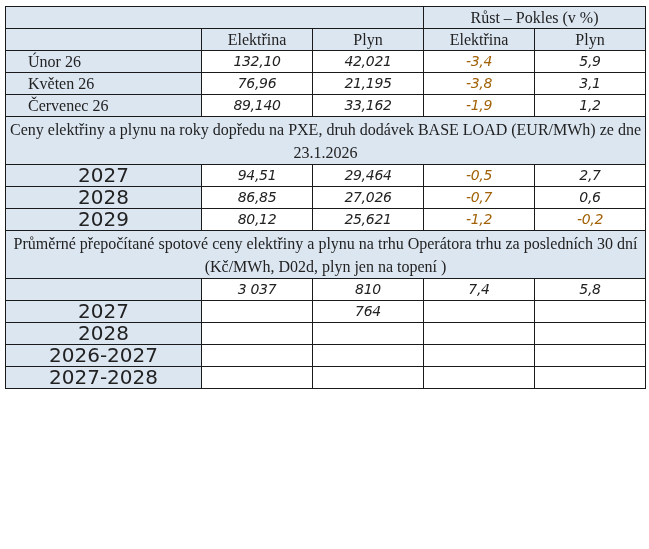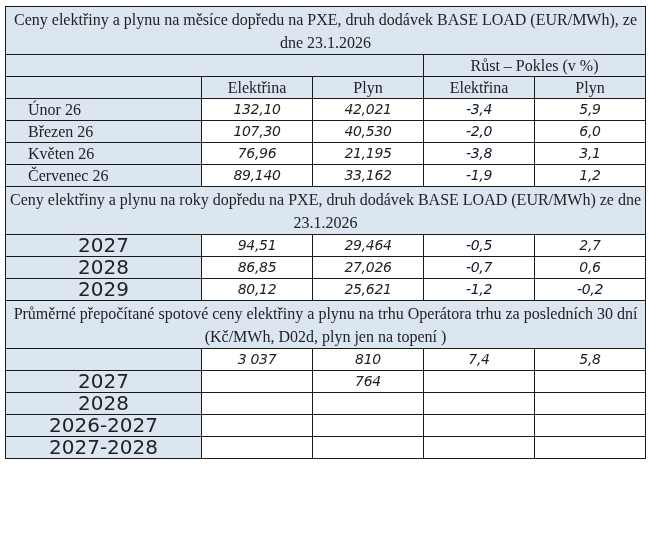--- a/index.html
+++ b/index.html
@@ -25,63 +25,53 @@
     td.title {
       background: #dce6f1;
       white-space: normal !important;
       line-height: 23px !important;
       height: 47px !important;
       padding: 0 4px !important;
     }
     td.shade { background: #dce6f1; }
     td.label-left { text-align: left !important; padding-left: 22px !important; margin-top: 32px; }
     td.num { font-family: "DejaVu Sans", sans-serif; font-size: 14px; letter-spacing: -0.3px; font-style: italic; }
-    td.neg { color: #0f172a; }
+    td.neg { color: #a16207; }
     td.year { font-family: "DejaVu Sans", sans-serif; font-size: 20px; background: #dce6f1; }
   </style>
 </head>
 <body>
 
 <table class="main">
   <colgroup>
     <col style="width:196px">
     <col style="width:111px">
     <col style="width:111px">
     <col style="width:111px">
     <col style="width:111px">
   </colgroup>
   <tbody>
 
-    <tr>
-      <td colspan="5" class="title">Ceny elektřiny a plynu na měsíce dopředu na PXE, druh dodávek BASE LOAD (EUR/MWh), ze dne 23.1.2026</td>
-    </tr>
     <tr>
       <td colspan="3" class="shade"></td>
       <td colspan="2" class="shade">Růst – Pokles (v %)</td>
     </tr>
     <tr>
       <td class="shade"></td>
       <td class="shade">Elektřina</td>
       <td class="shade">Plyn</td>
       <td class="shade">Elektřina</td>
       <td class="shade">Plyn</td>
     </tr>
     <tr>
       <td class="shade label-left">Únor 26</td>
       <td class="num">132,10</td>
       <td class="num">42,021</td>
       <td class="num neg">-3,4</td>
       <td class="num">5,9</td>
-    </tr>
-    <tr>
-      <td class="shade label-left">Březen  26</td>
-      <td class="num">107,30</td>
-      <td class="num">40,530</td>
-      <td class="num neg">-2,0</td>
-      <td class="num">6,0</td>
     </tr>
     <tr>
       <td class="shade label-left">Květen  26</td>
       <td class="num">76,96</td>
       <td class="num">21,195</td>
       <td class="num neg">-3,8</td>
       <td class="num">3,1</td>
     </tr>
     <tr>
       <td class="shade label-left">Červenec 26</td>

